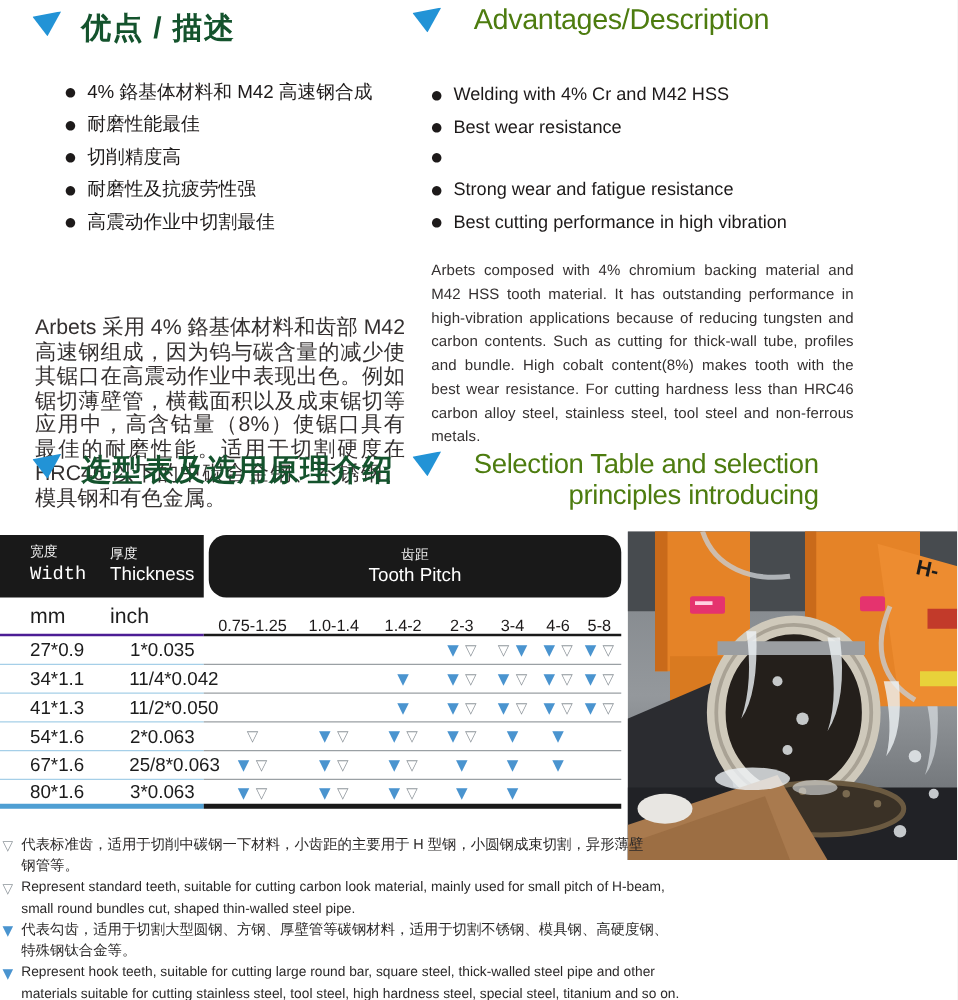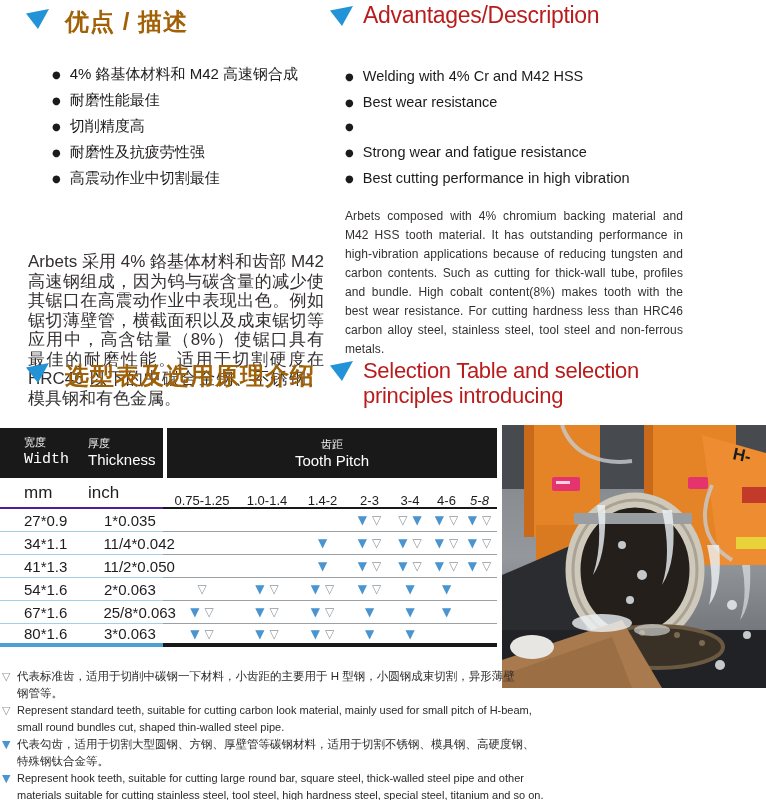--- a/index.html
+++ b/index.html
@@ -2,53 +2,53 @@
 <html><head>
 <meta charset="utf-8">
 <style>
   * { margin:0; padding:0; box-sizing:border-box; }
   body { background:#e8e8e8; font-family:"Liberation Sans", sans-serif; color:#1d1a1a; }
   .page { position:relative; width:766px; height:800px; background:#ffffff; overflow:hidden; margin:0 auto; }
 
   
   .hdr { position:absolute; display:flex; align-items:flex-start; }
   .marker { width:23px; height:20px; background:#2293d6; clip-path:polygon(0 22%, 100% 0, 52% 100%); flex:0 0 auto; margin-top:3px; }
-  .cn-title { font-size:24px; font-weight:bold; letter-spacing:1px; margin-left:16px; color:#a16207; }
-  .en-title { font-size:23px; font-weight:400; letter-spacing:-0.3px; margin-left:10px; color:#b91c1c; white-space:pre-line; line-height:25px; }
+  .cn-title { font-size:24px; font-weight:bold; letter-spacing:1px; margin-left:16px; color:#14532d; }
+  .en-title { font-size:23px; font-weight:400; letter-spacing:-0.3px; margin-left:26px; color:#4d7c0f; white-space:pre-line; line-height:25px;text-align:right; }
 
   
   .bullets { position:absolute; list-style:none; }
   .bullets li { display:flex; align-items:baseline; }
   .dot { font-size:10px; margin-right:9px; position:relative; top:-1px; font-family:"DejaVu Sans", sans-serif; }
   .bullets-cn li { font-size:15px; line-height:24px; }
   .bullets-en li { font-size:14.5px; line-height:24px; }
 
   
   .para { position:absolute; text-align:justify; color:#343030; }
   .para-cn { left:28px; top:205px; width:296px; font-size:17px; line-height:19.5px;margin-top:47px; }
   .para-en { left:345px; top:207px; width:338px; font-size:12px; line-height:19px; letter-spacing:0.1px; word-spacing:1.5px; }
 
   
   .stable { position:absolute; left:0; top:428px; width:497px; }
   .t-header { display:flex; height:50px; }
   .hblock1 { width:163px; background:#191919; position:relative; }
   .hgap { width:4px; background:#ffffff; }
-  .hblock2 { width:330px; background:#191919; display:flex; flex-direction:column; align-items:center; justify-content:center; }
+  .hblock2 { width:330px; background:#191919; display:flex; flex-direction:column; align-items:center; justify-content:center;border-radius:14px; }
   .hl { position:absolute; top:8px; }
   .hl-width { left:24px;font-family:Liberation Mono, monospace; } .hl-thick { left:88px; }
   .hl-cn { font-size:11px; color:#f2f2f2; line-height:15px; }
   .hl-en { font-size:15px; color:#ffffff; line-height:18px; }
 
   .seg { display:flex; align-items:center; }
   .seg-left  { width:163px; }
   .seg-right { width:334px; padding-left:4px; }
   .c-w { width:80px; padding-left:24px; }
   .c-t { width:83px; padding-left:8px; }
   .pc { text-align:center; display:flex; justify-content:center; align-items:center; gap:5px; }
-  .pc0{width:70px;} .pc1{width:60px;} .pc2{width:51px;} .pc3{width:43px;} .pc4{width:38px;} .pc5{width:35px;} .pc6{width:31px;font-style:italic;}
+  .pc0{width:70px;} .pc1{width:60px;} .pc2{width:51px;} .pc3{width:43px;} .pc4{width:38px;} .pc5{width:35px;} .pc6{width:31px;}
 
   .t-sub { display:flex; height:31px; }
   .t-sub .seg-left  { border-bottom:2px solid #4c1d95; font-size:17px; color:#1d1d1d; }
   .t-sub .seg-right { border-bottom:2px solid #191919; font-size:13px; font-weight:400;margin-top:15px; }
 
   .trow { display:flex; height:23px; }
   .trow .seg-left  { border-bottom:1px solid #a5cfe8; font-size:15px; color:#1c1c1c;gap:28px; }
   .trow .seg-right { border-bottom:1px solid #9aa0a4; }
   .trow:last-child .seg-left  { border-bottom:4px solid #4f9fd3; }
   .trow:last-child .seg-right { border-bottom:4px solid #191919; }

